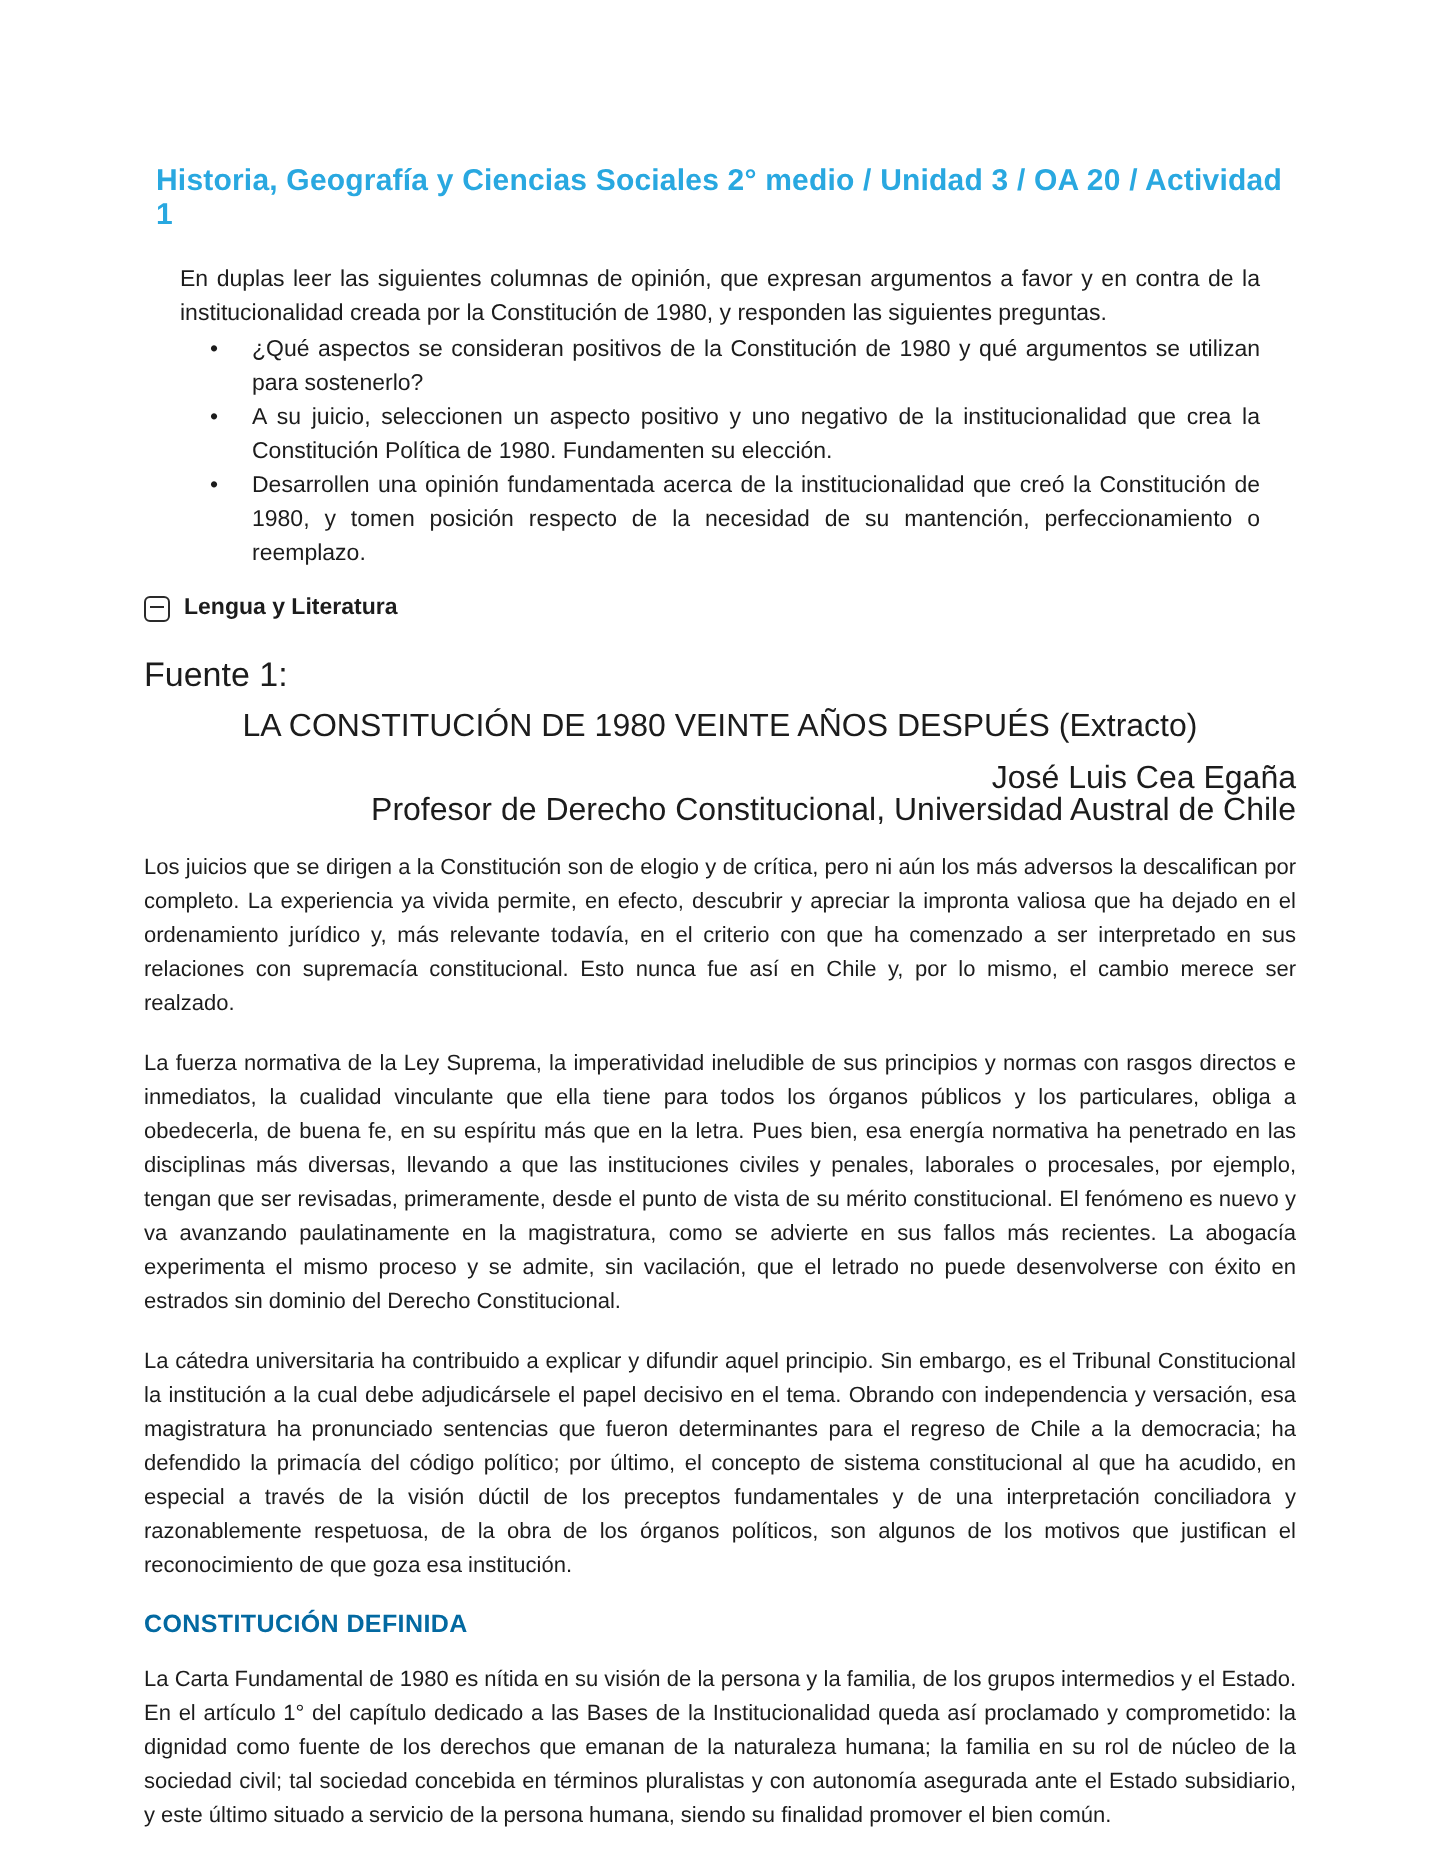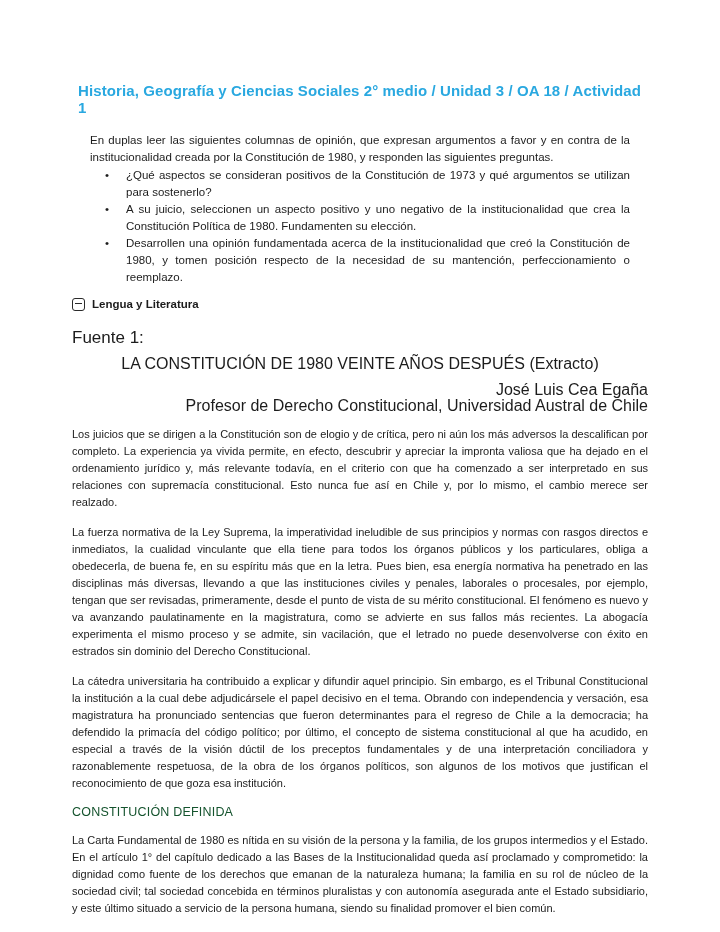--- a/index.html
+++ b/index.html
@@ -76,37 +76,37 @@
     margin: 0;
   }
   .body-par {
     font-size: 11px;
     line-height: 17px;
     text-align: justify;
     margin: 13px 0 0 0;
   }
   .section-heading {
     font-size: 12.5px;
-    font-weight: normal;
+    font-weight: bold;
     letter-spacing: 0.2px;
     margin: 13px 0 0 0;
-    color: #14532d;
+    color: #0369a1;
   }
 </style>
 </head>
 <body>
 
 <div class="page">
 
-  <h1 class="doc-title">Historia, Geografía y Ciencias Sociales 2° medio / Unidad 3 / OA 18 / Actividad 1</h1>
+  <h1 class="doc-title">Historia, Geografía y Ciencias Sociales 2° medio / Unidad 3 / OA 20 / Actividad 1</h1>
 
   <p class="intro">En duplas leer las siguientes columnas de opinión, que expresan argumentos a favor y en contra de la institucionalidad creada por la Constitución de 1980, y responden las siguientes preguntas.</p>
 
   <ul class="bullets">
-    <li>¿Qué aspectos se consideran positivos de la Constitución de 1973 y qué argumentos se utilizan para sostenerlo?</li>
+    <li>¿Qué aspectos se consideran positivos de la Constitución de 1980 y qué argumentos se utilizan para sostenerlo?</li>
     <li>A su juicio, seleccionen un aspecto positivo y uno negativo de la institucionalidad que crea la Constitución Política de 1980. Fundamenten su elección.</li>
     <li>Desarrollen una opinión fundamentada acerca de la institucionalidad que creó la Constitución de 1980, y tomen posición respecto de la necesidad de su mantención, perfeccionamiento o reemplazo.</li>
   </ul>
 
   <div class="subject">
     <span class="subject-icon"></span>
     <span class="subject-label">Lengua y Literatura</span>
   </div>
 
   <p class="fuente">Fuente 1:</p>

